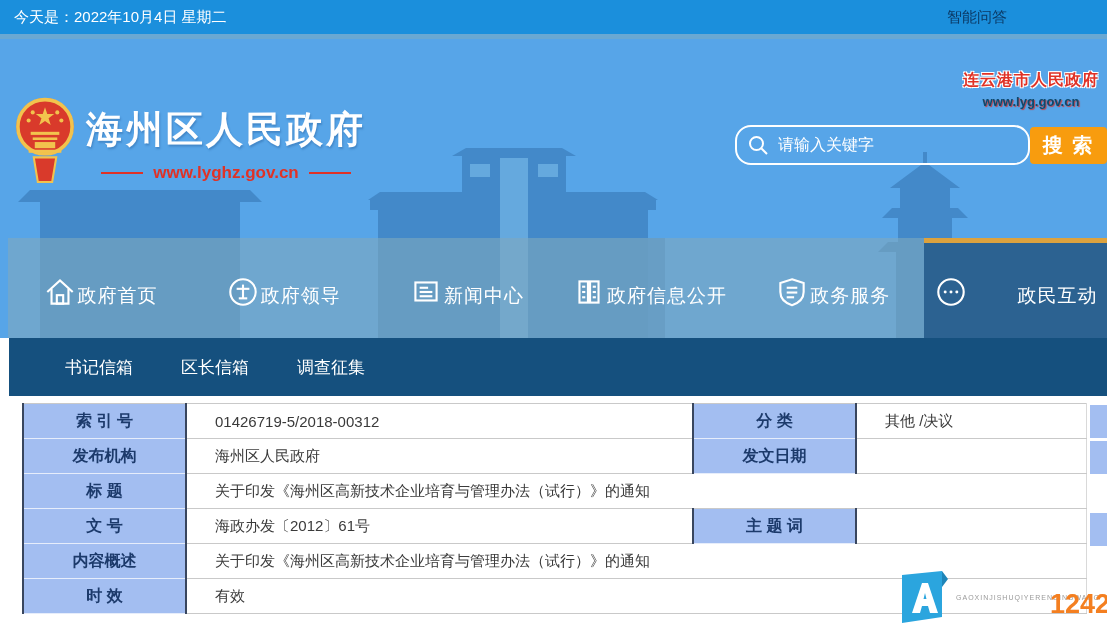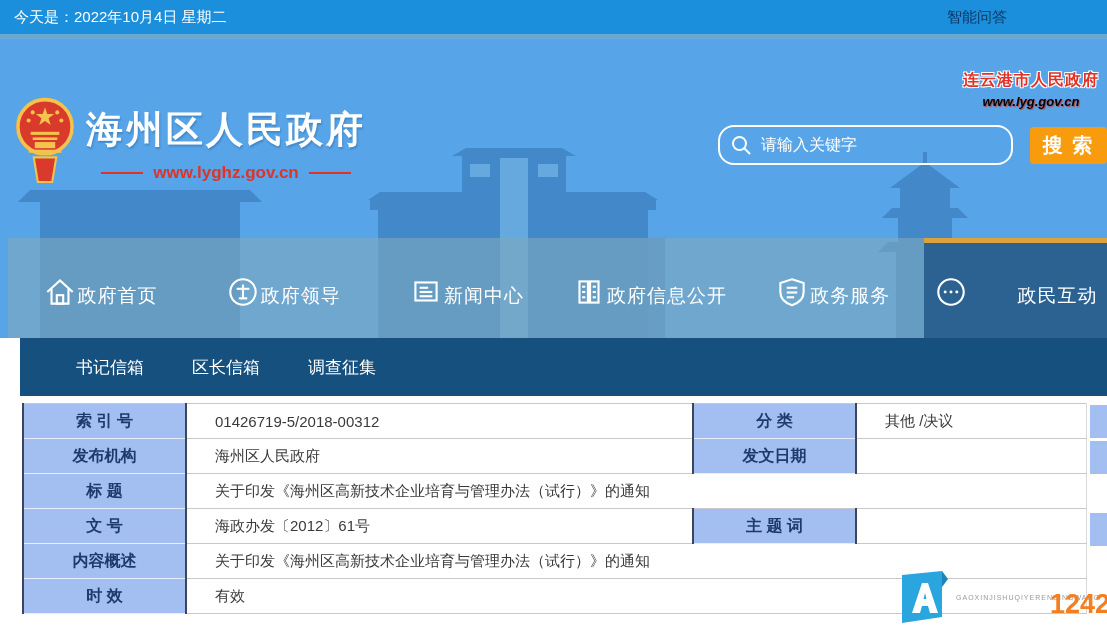--- a/index.html
+++ b/index.html
@@ -34,59 +34,58 @@
   .site-url { display: flex; align-items: center; justify-content: center; margin-top: 8px; }
   .site-url .dash { width: 42px; height: 2px; background: #e03226; margin: 0 10px; }
   .site-url .url { color: #e03226; font-size: 17px; font-weight: bold; }
 
   .citygov { position: absolute; right: 8px; top: 31px; text-align: center; cursor: pointer; }
   .citygov .cg-name {
     color: #e03226; font-size: 16px; font-weight: bold; letter-spacing: 1px;
     text-shadow: 1px 1px 0 #fff, -1px -1px 0 #fff, 1px -1px 0 #fff, -1px 1px 0 #fff;
   }
   .citygov .cg-url {
-    color: #000000; font-size: 13px; font-weight: bold; margin-top: 3px;
+    color: #0c4a6e; font-size: 13px; font-weight: bold; margin-top: 3px;
     text-shadow: 1px 1px 1px rgba(220,40,30,0.8);
-    font-style: italic;
   }
 
   .search-area { position: absolute; right: 0; top: 86px; display: flex; align-items: center; }
   .search-box {
     width: 295px; height: 40px; border: 2px solid #ffffff; border-radius: 16px;
     display: flex; align-items: center; padding: 0 10px; background: transparent;
   }
   .search-box svg { flex: 0 0 auto; margin-right: 9px; }
   .search-input {
     flex: 1; background: transparent; border: none; outline: none;
     color: #ffffff; font-size: 16px; font-family: "Liberation Sans", sans-serif;
   }
   .search-input::placeholder { color: #ffffff; opacity: 1; }
   .search-btn {
-    width: 77px; height: 37px; margin-left: 17px; border: none; cursor: pointer;
+    width: 77px; height: 37px; margin-left: 0; border: none; cursor: pointer;
     background: #f89c0e; color: #ffffff; font-size: 20px; font-weight: bold;
     border-radius: 4px; letter-spacing: 2px;
     font-family: "Liberation Sans", sans-serif;
   }
 
   
   .mainnav {
     position: absolute; left: 8px; right: 0; bottom: 0; height: 100px;
     display: flex; background: rgba(127,168,190,0.60);
   }
   .nav-item {
     flex: 1; display: flex; flex-direction: row; align-items: center; justify-content: center;
     color: #ffffff; cursor: pointer; border-top: 5px solid transparent; padding-top: 2px;
   }
   .nav-item .nav-ico { height: 38px; display: flex; align-items: center; justify-content: center; }
   .nav-item .nav-label { font-size: 19px; margin-top: 8px; letter-spacing: 1px; }
   .nav-item.active { background: #2c6291; border-top-color: #dca23e; gap: 48px; }
 
   
   .subnav {
-    height: 58px; margin-left: 20px; background: #15507e;
+    height: 58px; margin-left: 9px; background: #15507e;
     display: flex; align-items: center; padding-left: 56px; gap: 48px;
   }
   .subnav .sn-item { color: #ffffff; font-size: 17px; cursor: pointer; }
 
   
   .content { position: relative; height: 230px; background: #ffffff; padding-top: 7px; }
   table.doc-table { border-collapse: collapse; margin-left: 22px; width: 1063px; table-layout: fixed; }
   .doc-table td { height: 35px; border-bottom: 1px solid #c9c9c9; }
   .doc-table tr:first-child td { border-top: 1px solid #c9c9c9; }
   .doc-table td.val:last-child { border-right: 1px solid #d9d9d9; }

